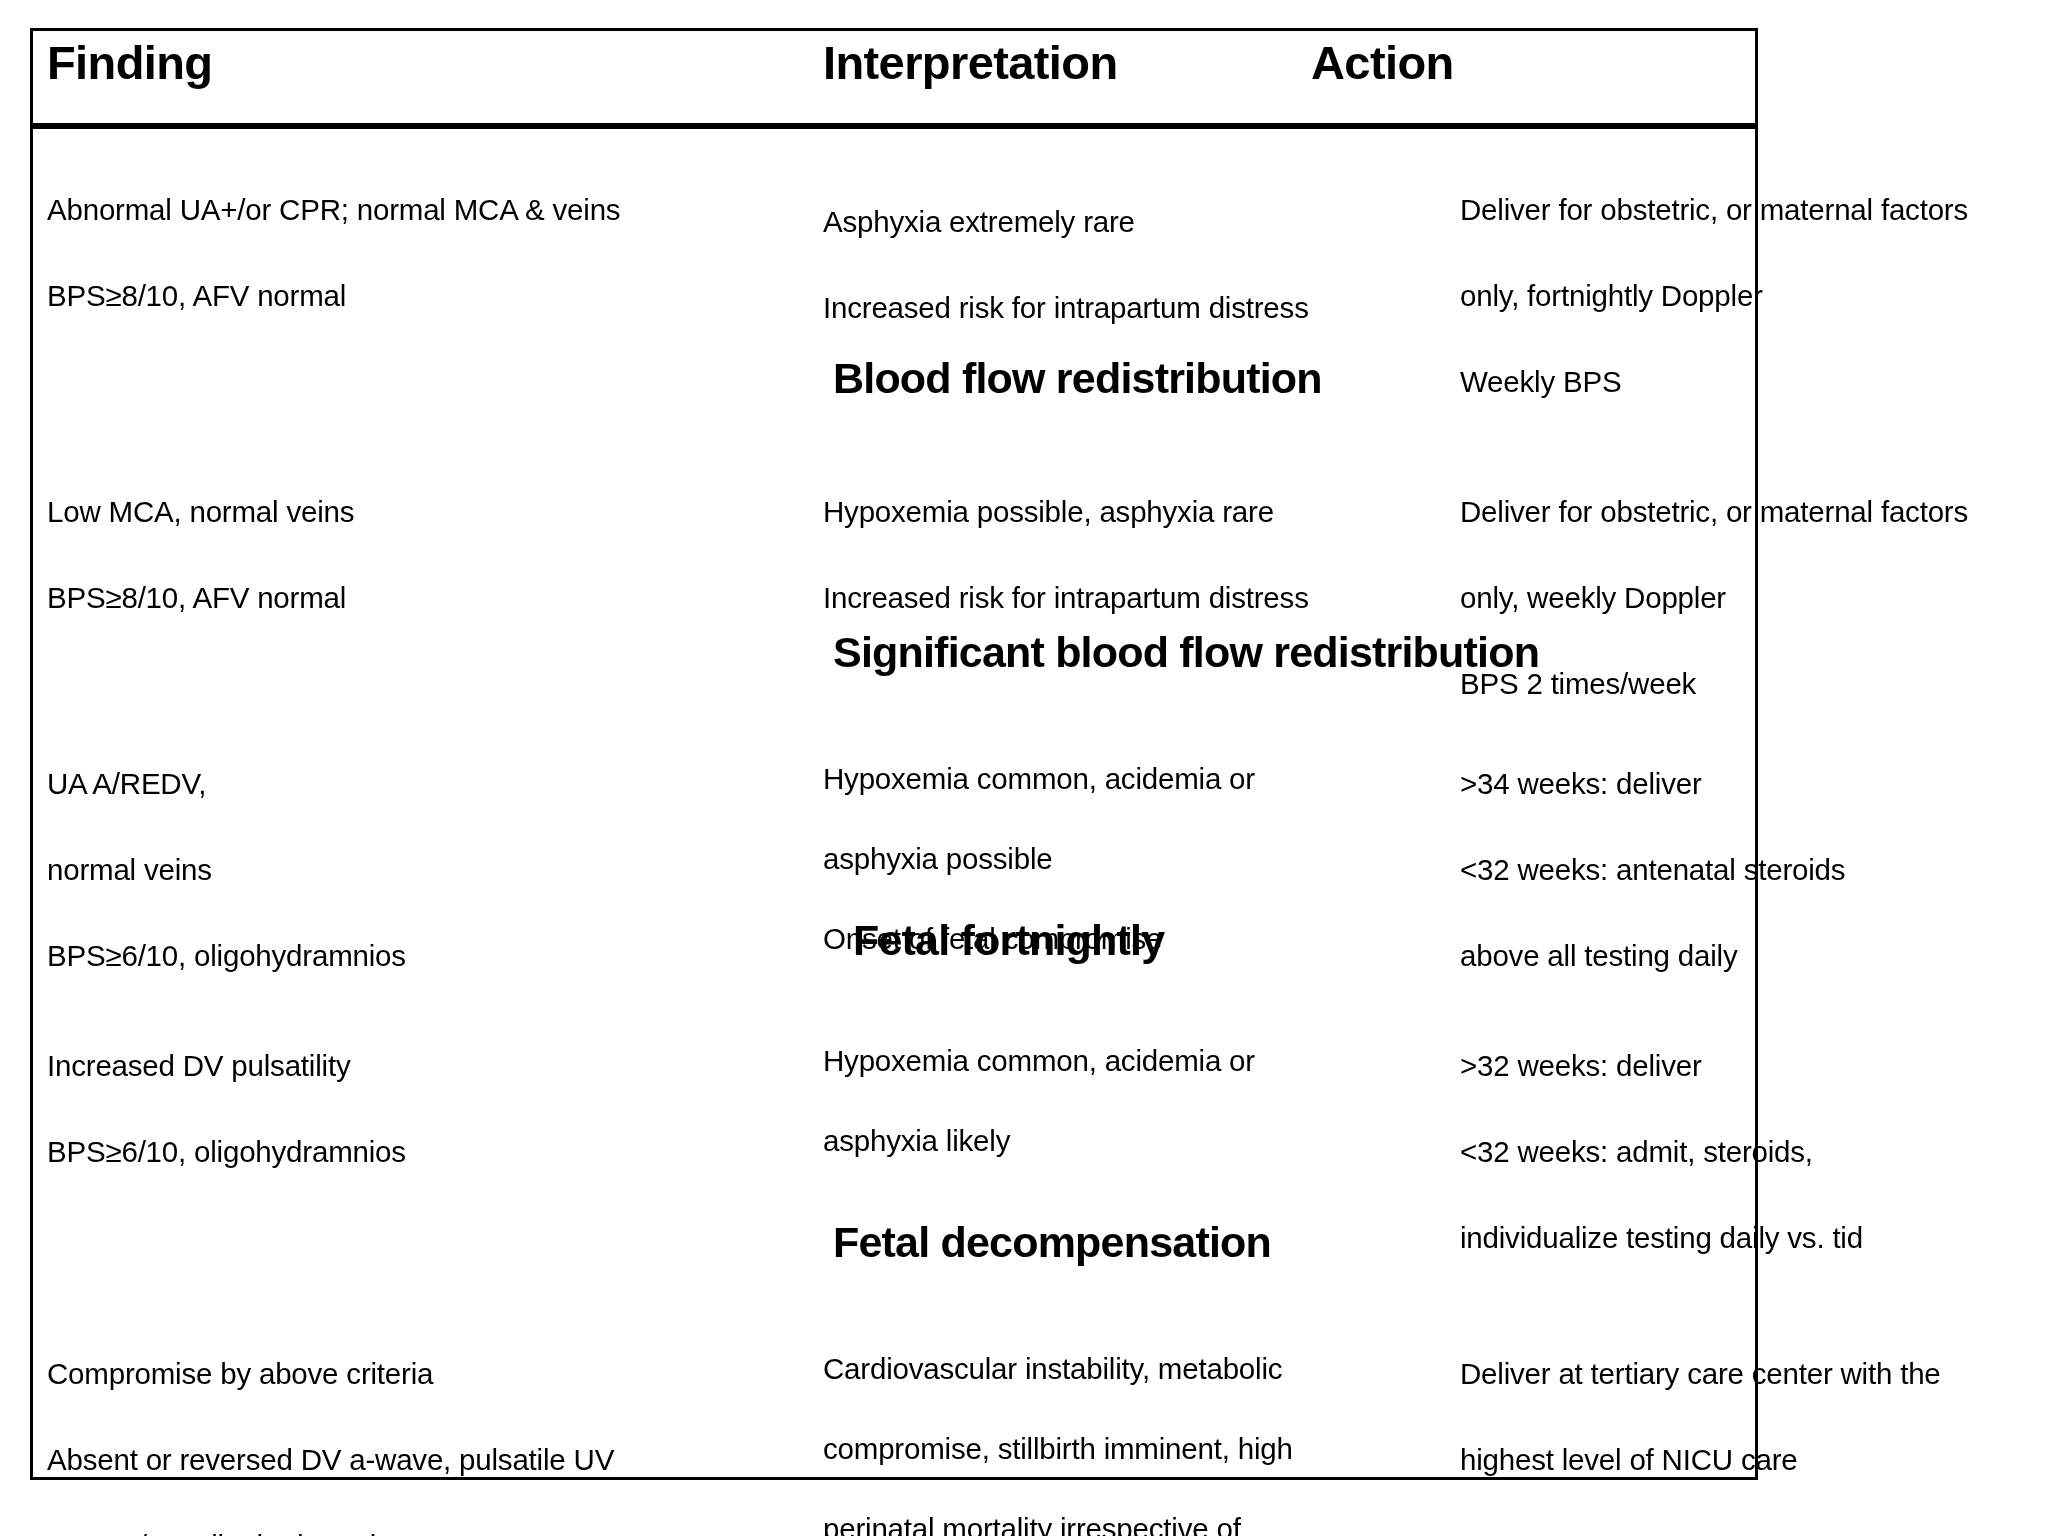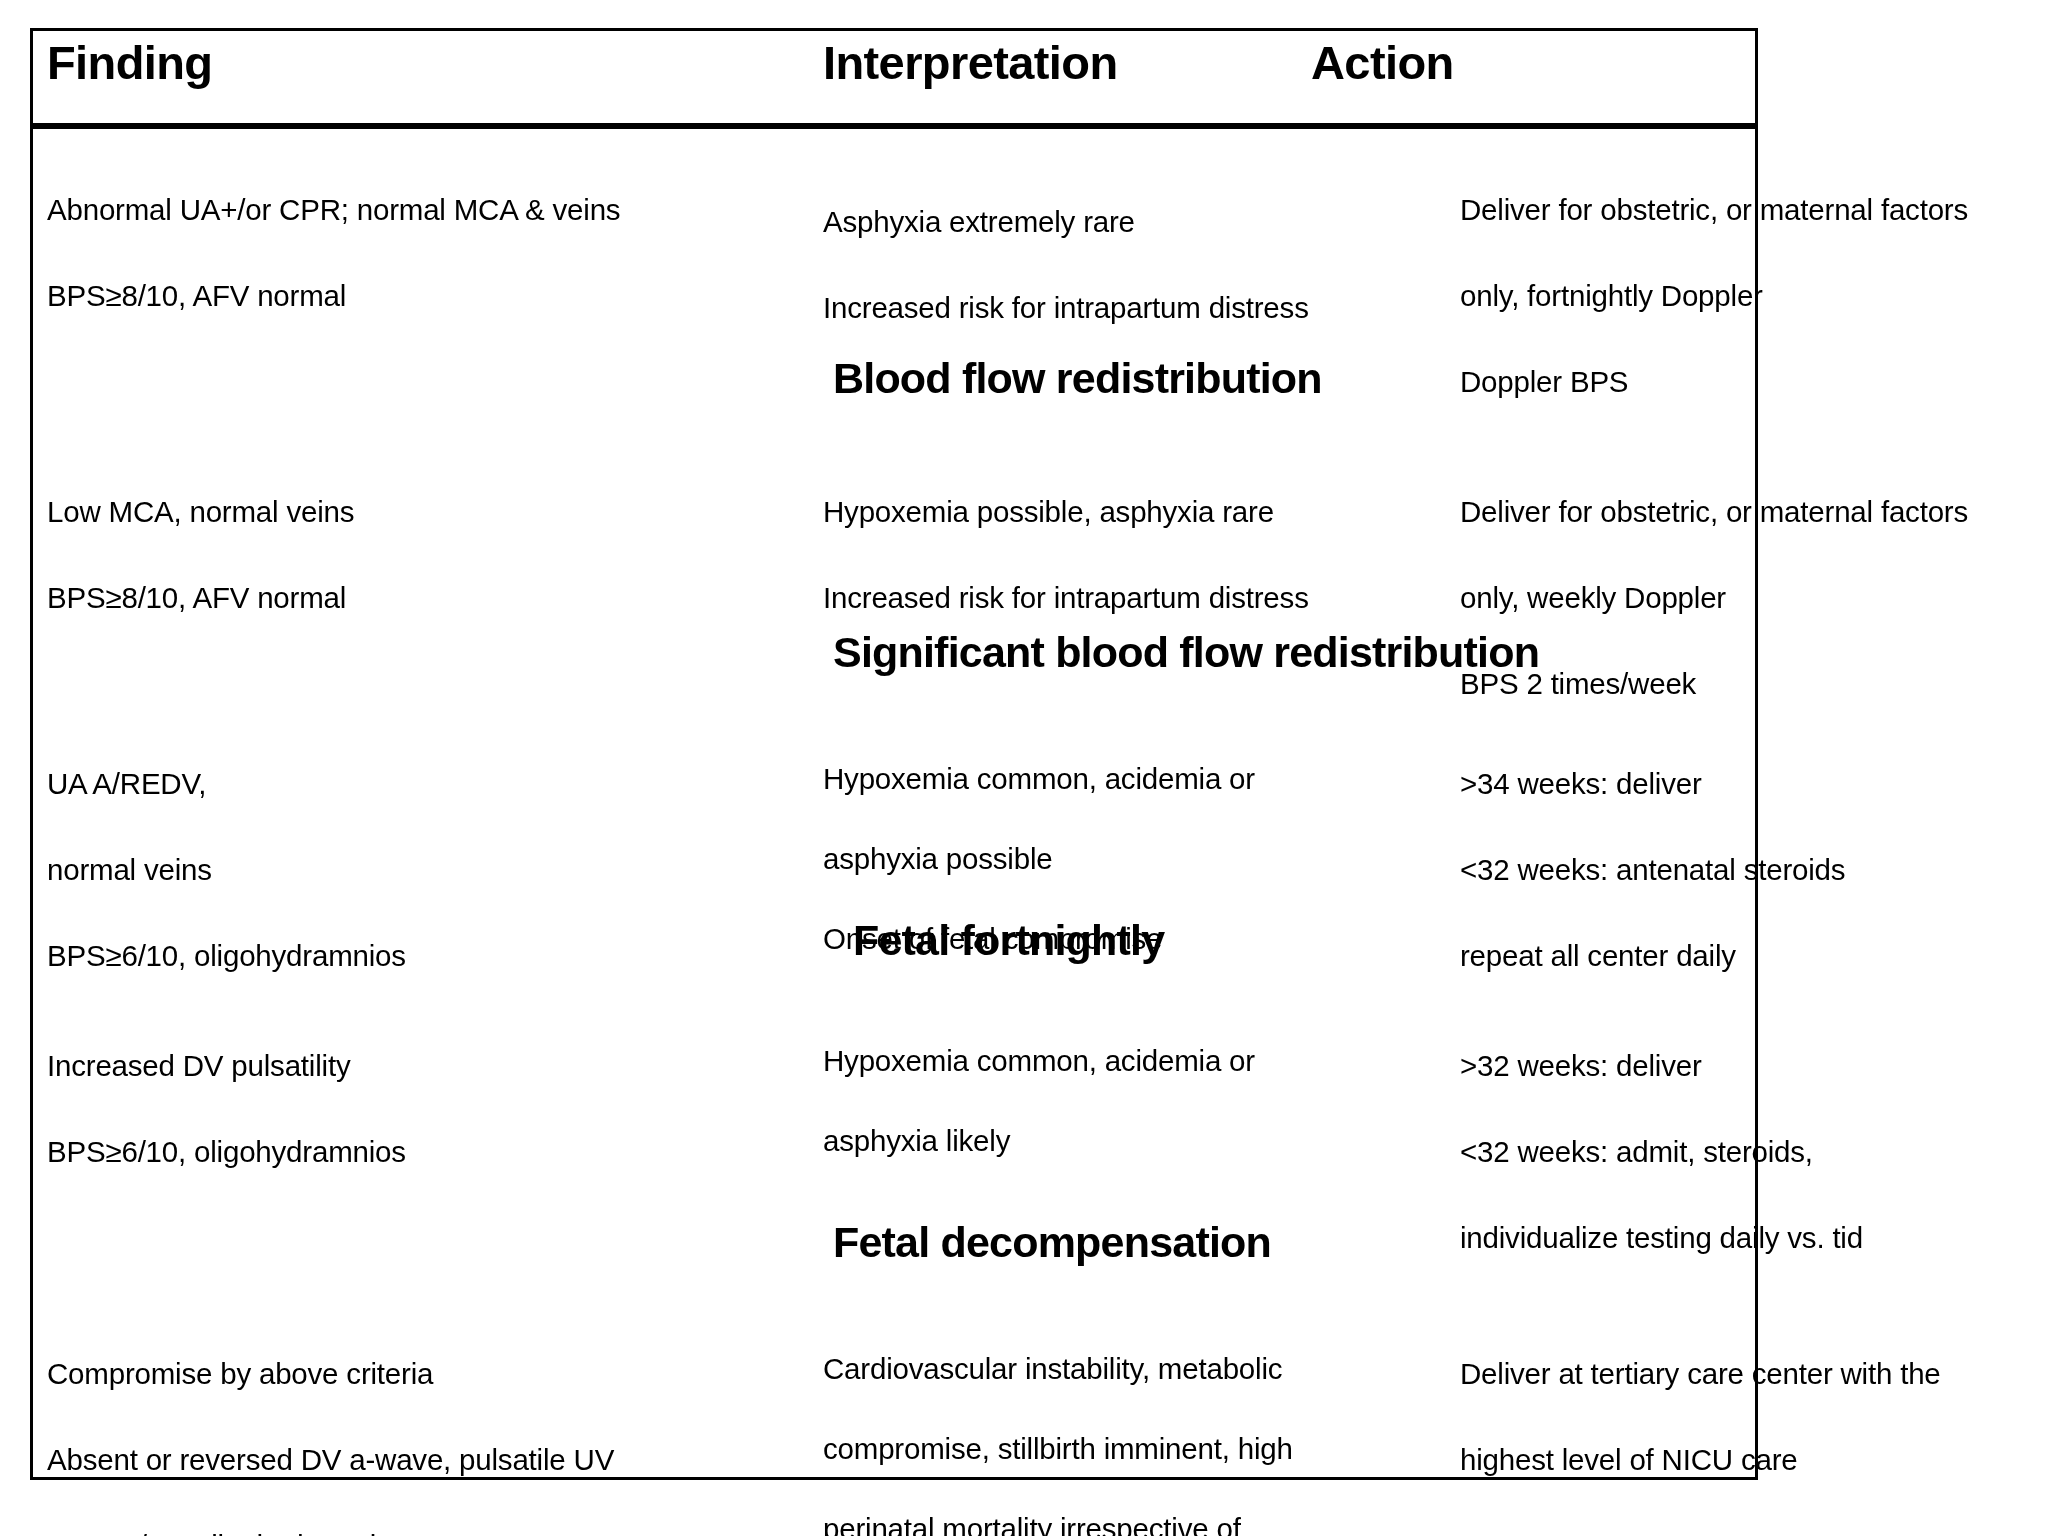--- a/index.html
+++ b/index.html
@@ -109,21 +109,21 @@
       <span class="ln">Abnormal UA+/or CPR; normal MCA &amp; veins</span>
       <span class="ln">BPS≥8/10, AFV normal</span>
     </div>
     <div class="blk x-interp" style="top:28px;">
       <span class="ln">Asphyxia extremely rare</span>
       <span class="ln">Increased risk for intrapartum distress</span>
     </div>
     <div class="blk x-action" style="top:16px;">
       <span class="ln">Deliver for obstetric, or maternal factors</span>
       <span class="ln">only, fortnightly Doppler</span>
-      <span class="ln">Doppler BPS</span>
+      <span class="ln">Weekly BPS</span>
     </div>
 
     <div class="section-head" style="left:800px; top:228px;">Blood flow redistribution</div>
 
     <div class="blk x-find" style="top:318px;">
       <span class="ln">Low MCA, normal veins</span>
       <span class="ln">BPS≥8/10, AFV normal</span>
     </div>
     <div class="blk x-interp" style="top:318px;">
       <span class="ln">Hypoxemia possible, asphyxia rare</span>
@@ -143,21 +143,21 @@
       <span class="ln">BPS≥6/10, oligohydramnios</span>
     </div>
     <div class="blk x-interp" style="top:590px; line-height:40px;">
       <span class="ln">Hypoxemia common, acidemia or</span>
       <span class="ln">asphyxia possible</span>
       <span class="ln">Onset of fetal compromise</span>
     </div>
     <div class="blk x-action" style="top:590px;">
       <span class="ln">&gt;34 weeks: deliver</span>
       <span class="ln">&lt;32 weeks: antenatal steroids</span>
-      <span class="ln">repeat all center daily</span>
+      <span class="ln">above all testing daily</span>
     </div>
 
     <div class="section-head" style="left:820px; top:790px;">Fetal fortnightly</div>
 
     <div class="blk x-find" style="top:872px;">
       <span class="ln">Increased DV pulsatility</span>
       <span class="ln">BPS≥6/10, oligohydramnios</span>
     </div>
     <div class="blk x-interp" style="top:872px; line-height:40px;">
       <span class="ln">Hypoxemia common, acidemia or</span>

